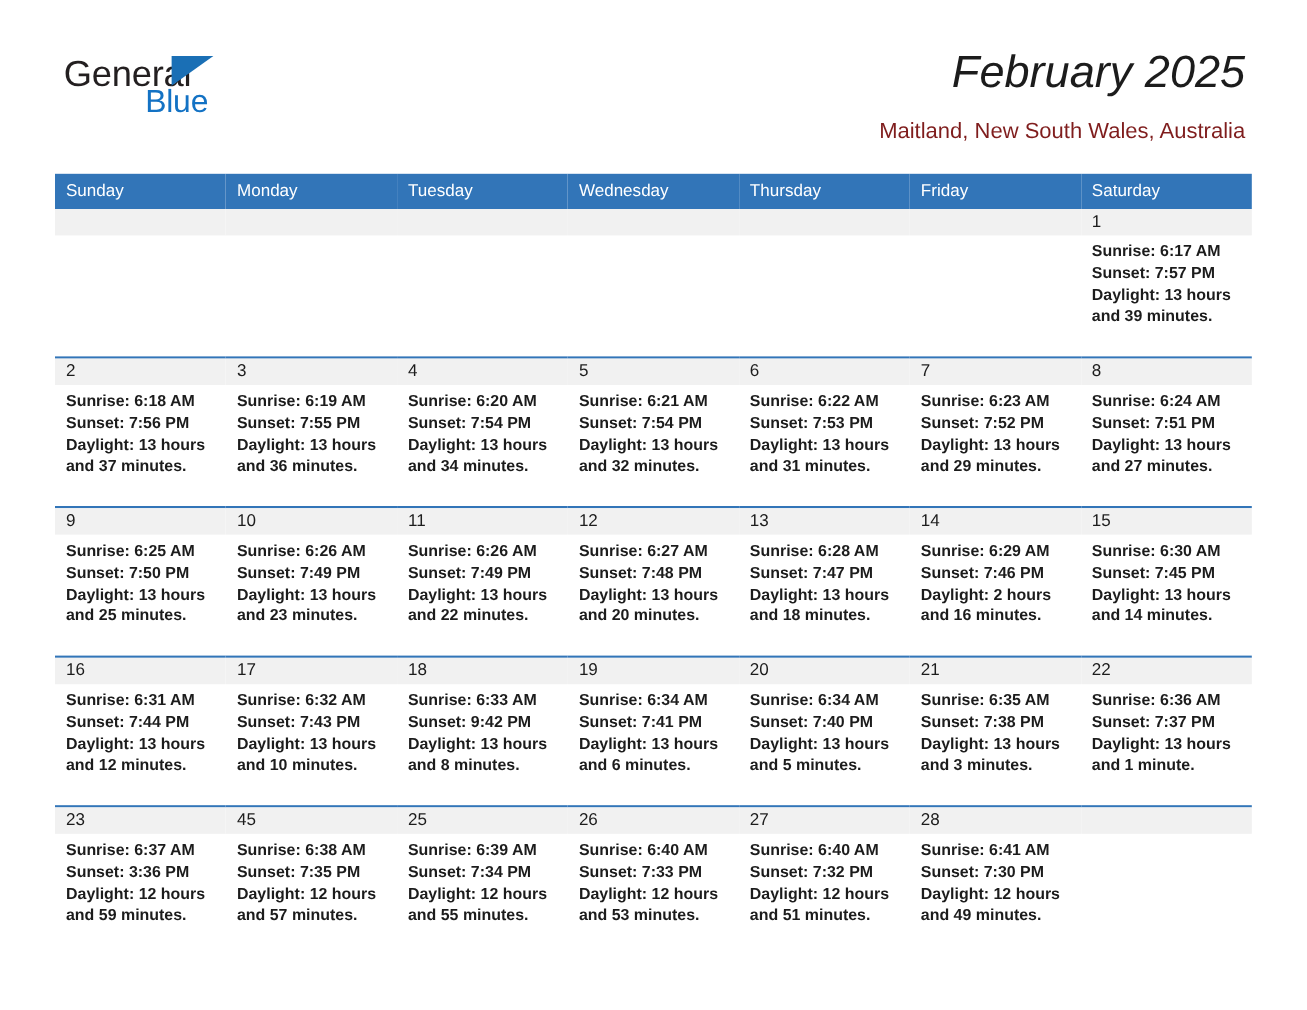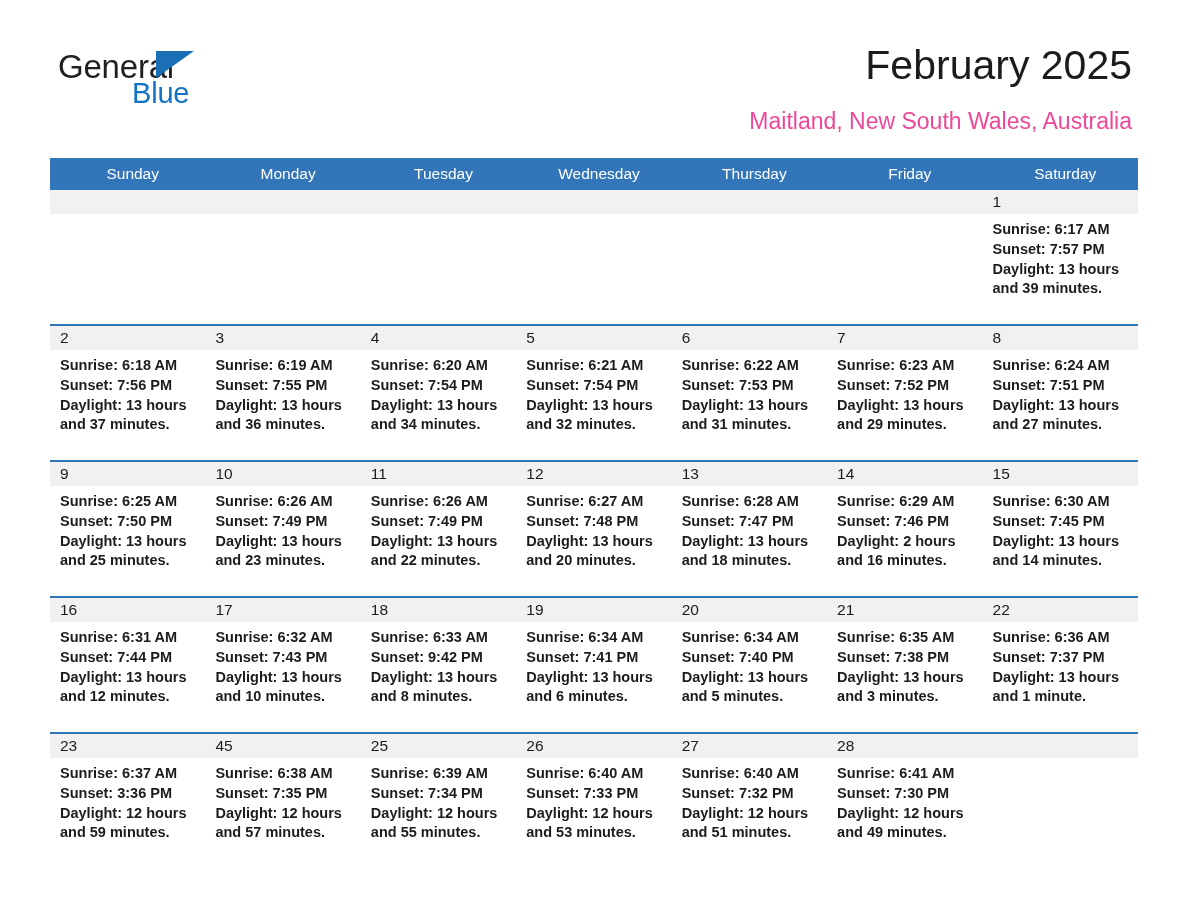--- a/index.html
+++ b/index.html
@@ -62,48 +62,49 @@
   }
 
   .title {
     position: absolute;
     right: 6px;
     top: 42px;
     font-size: 41px;
     font-weight: normal;
     color: #1c1c1c;
     white-space: nowrap;
+    font-style: italic;
   }
   .subtitle {
     position: absolute;
     right: 6px;
     top: 108px;
-    font-size: 23px;
-    color: #ec4899;
+    font-size: 20px;
+    color: #7f1d1d;
     white-space: nowrap;
   }
 
   
   .calendar {
     position: absolute;
     left: 50px;
     top: 158px;
     width: 1088px;
   }
   .cal-table {
     width: 100%;
     border-collapse: collapse;
     table-layout: fixed;
   }
   .cal-head th {
     background: #3275b8;
     color: #ffffff;
     font-weight: normal;
     font-size: 15.5px;
-    text-align: center;
+    text-align: left;
     padding: 7px 0 7px 10px;
     height: 18px;
     border: none;
   }
   .week-row td {
     vertical-align: top;
     padding: 0;
     border: none;
     border-top: 2px solid #3275b8;
     background: #ffffff;

